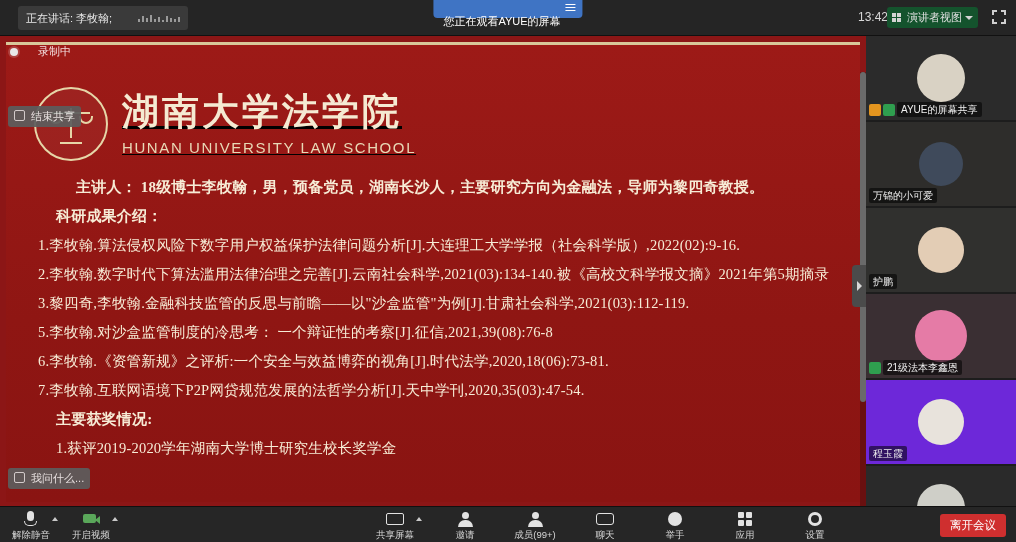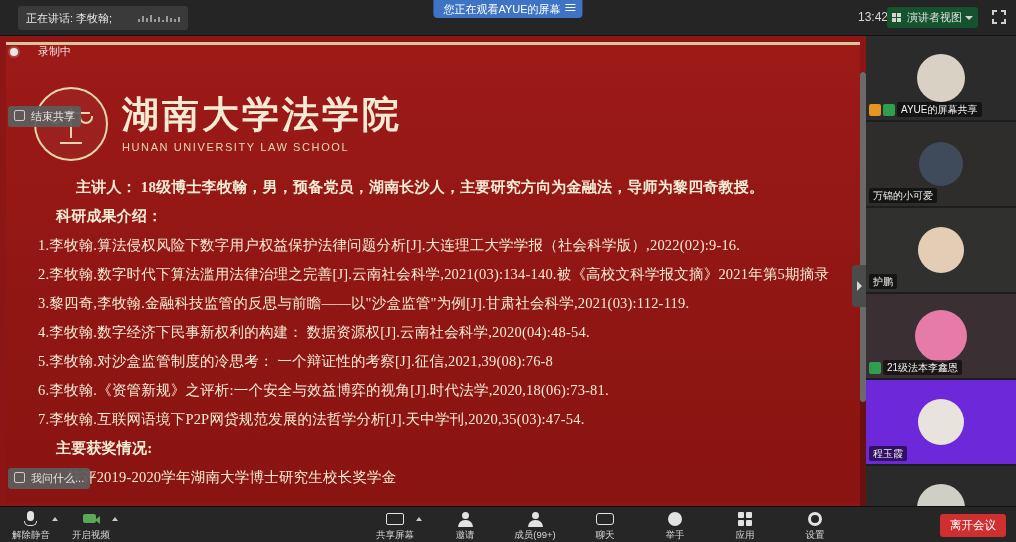--- a/index.html
+++ b/index.html
@@ -44,21 +44,21 @@
     display: block; width: 2px; background: #9a9a9a;
   }
   .sharing-banner {
     position: absolute; left: 50%; top: 0;
     transform: translateX(-50%);
     height: 18px;
     background: #3f74c4;
     color: #fff;
     font-size: 11px;
     line-height: 18px;
-    padding: 0 22px 0 10px;
+    padding: 12px 22px 0 10px;
     border-radius: 0 0 4px 4px;
     white-space: nowrap;
   }
   .sharing-banner .menu-dots {
     position: absolute; right: 7px; top: 4px;
     width: 10px; height: 10px;
   }
   .sharing-banner .menu-dots i {
     display: block; width: 10px; height: 1px; background: #fff; margin-bottom: 2px;
   }
@@ -140,21 +140,21 @@
   .btn-float.stop-share { left: 8px; top: 70px; }
   .btn-float.ask { left: 8px; top: 432px; }
   .btn-float .ic {
     display: inline-block; width: 11px; height: 11px;
     vertical-align: -1px; margin-right: 3px;
     border: 1px solid #d8d8d8; border-radius: 2px;
   }
 
   .slide-header {
     position: absolute; left: 28px; top: 42px;
-    display: flex; align-items: center; gap: 14px;
+    display: flex; align-items: center; gap: 14px; text-decoration: underline;
   }
   .crest {
     width: 74px; height: 74px;
     border-radius: 50%;
     border: 2px solid #e6d6a8;
     position: relative;
     flex: none;
     background: rgba(255,255,255,0.04);
   }
   .crest .scale {
@@ -174,21 +174,21 @@
   .crest .scale .base { position:absolute; left:12px; bottom:0; width:22px; height:2px; background:#e6d6a8; }
   .title-cn {
     font-family: "Liberation Serif", serif;
     font-size: 37px;
     color: #f5ead2;
     letter-spacing: 3px;
     font-weight: bold;
     line-height: 1.1;
   }
   .title-en {
-    font-size: 11px;
+    font-size: 15px;
     color: #e9d9b6;
     letter-spacing: 1.6px;
     margin-top: 6px;
   }
 
   .slide-body {
     position: absolute; left: 32px; top: 128px;
     right: 18px;
     color: #f7ecd6;
     font-family: "Liberation Serif", serif;
@@ -411,21 +411,20 @@
           <div class="title-en">HUNAN UNIVERSITY LAW SCHOOL</div>
         </div>
       </div>
 
       <div class="slide-body">
         <div class="line presenter bold">主讲人： 18级博士李牧翰，男，预备党员，湖南长沙人，主要研究方向为金融法，导师为黎四奇教授。</div>
         <div class="line section">科研成果介绍：</div>
         <div class="line">1.李牧翰.算法侵权风险下数字用户权益保护法律问题分析[J].大连理工大学学报（社会科学版）,2022(02):9-16.</div>
         <div class="line">2.李牧翰.数字时代下算法滥用法律治理之完善[J].云南社会科学,2021(03):134-140.被《高校文科学报文摘》2021年第5期摘录</div>
         <div class="line">3.黎四奇,李牧翰.金融科技监管的反思与前瞻——以"沙盒监管"为例[J].甘肃社会科学,2021(03):112-119.</div>
-        <div class="line">4.李牧翰.数字经济下民事新权利的构建： 数据资源权[J].云南社会科学,2020(04):48-54.</div>
         <div class="line">5.李牧翰.对沙盒监管制度的冷思考： 一个辩证性的考察[J].征信,2021,39(08):76-8</div>
         <div class="line">6.李牧翰.《资管新规》之评析:一个安全与效益博弈的视角[J].时代法学,2020,18(06):73-81.</div>
         <div class="line">7.李牧翰.互联网语境下P2P网贷规范发展的法哲学分析[J].天中学刊,2020,35(03):47-54.</div>
         <div class="line section">主要获奖情况:</div>
         <div class="line indent">1.获评2019-2020学年湖南大学博士研究生校长奖学金</div>
 
       </div>
     </div>
 
     <div class="rec-chip">

